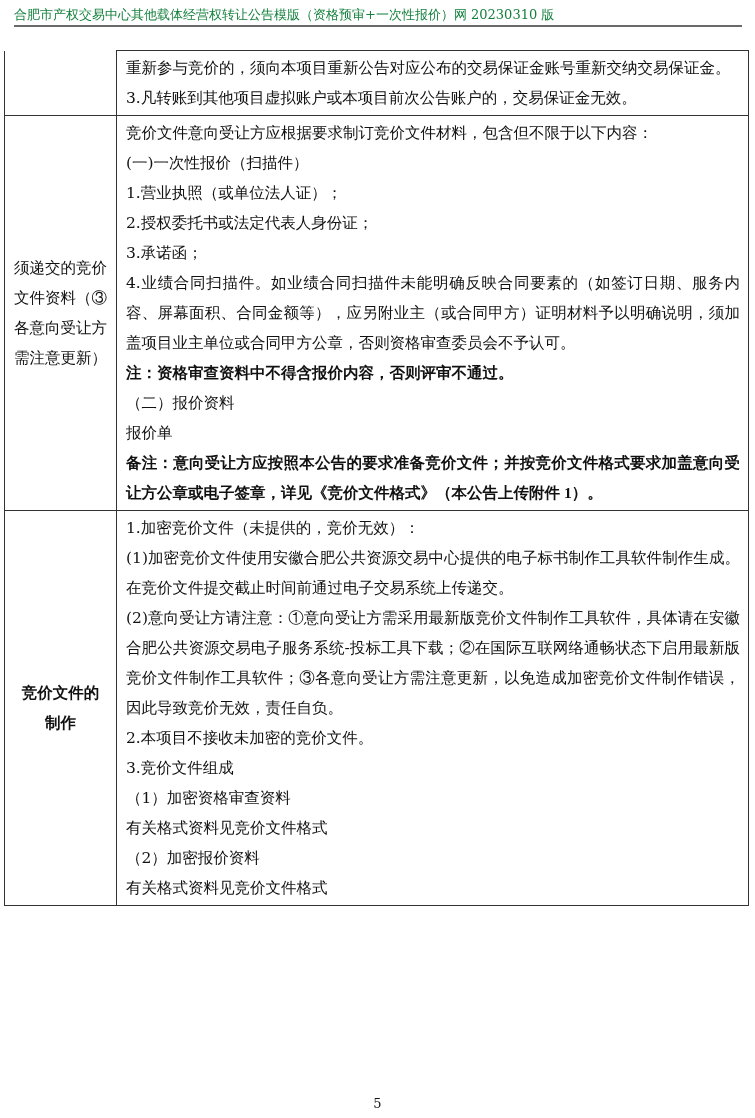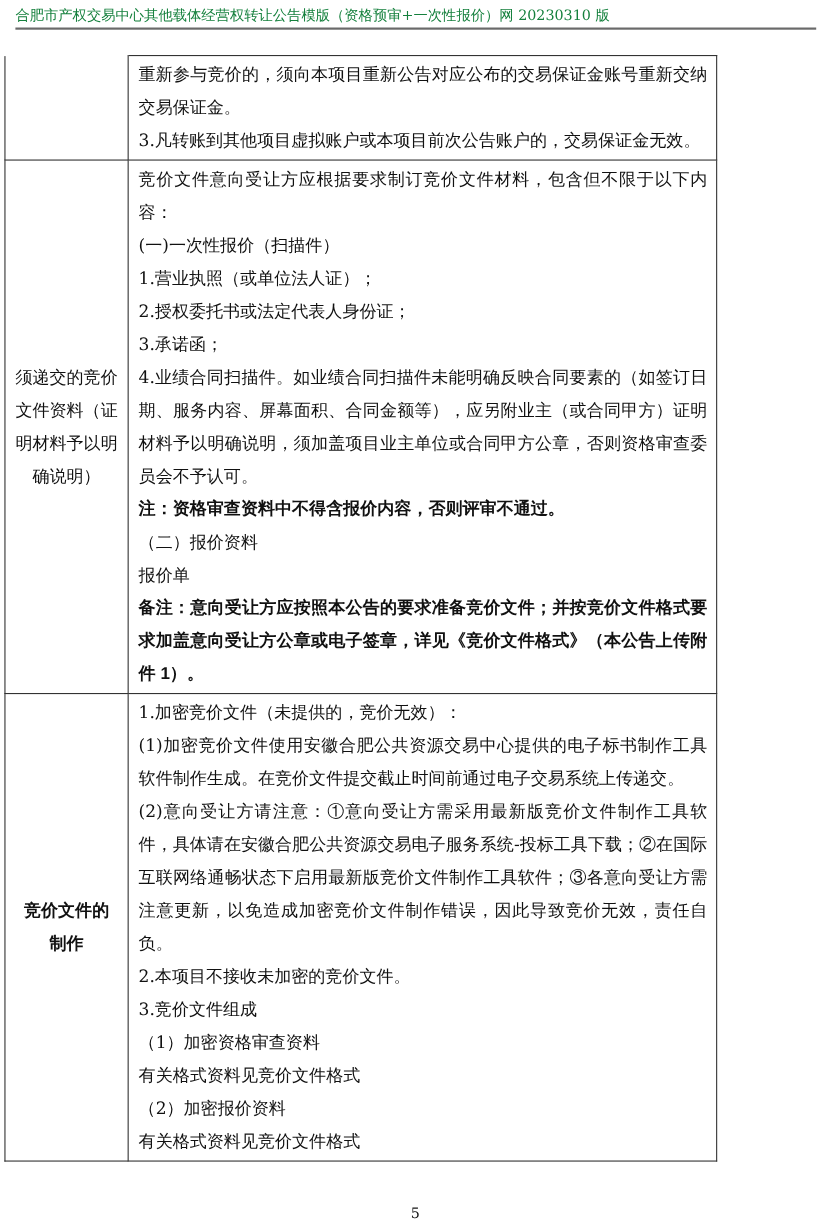--- a/index.html
+++ b/index.html
@@ -1,48 +1,48 @@
 <!DOCTYPE html>
 <html><head>
 <meta charset="utf-8">
 <style>
   html, body { margin: 0; padding: 0; background: #ffffff; }
   body { width: 755px; height: 1118px; position: relative; overflow: hidden;
          font-family: "DejaVu Serif", "Liberation Serif", serif; color: #111; }
   .header { position: absolute; left: 14px; top: 6px; width: 728px;
             font-size: 13px; color: #15803d; white-space: nowrap; line-height: 18px; }
   .header-rule { position: absolute; left: 14px; top: 25px; width: 728px; height: 2px; background: #6a6a6a; }
-  table.doc { position: absolute; left: 4px; top: 50px; width: 648px; border-collapse: collapse; table-layout: fixed; }
+  table.doc { position: absolute; left: 4px; top: 50px; width: 745px; border-collapse: collapse; table-layout: fixed; }
   table.doc td { border: 1px solid #333; vertical-align: middle; padding: 0; }
   table.doc tr.first td { border-top: none; }
   table.doc tr.first td.right { border-top: 1px solid #333; }
   td.left { width: 111px; text-align: center; font-size: 15.5px; line-height: 30px; padding: 0 4px; }
   td.left.bold { font-weight: bold; font-family: "DejaVu Sans", "Liberation Sans", sans-serif; }
   td.right { padding: 2px 8px 2px 9px !important; font-size: 15.5px; line-height: 30px; text-align: justify; }
   .line { display: block; }
-  .line.bold { font-weight: bold; font-family: Liberation Sans, sans-serif; }
+  .line.bold { font-weight: bold; font-family: Liberation Serif, serif; }
   .pagenum { position: absolute; left: 0; width: 755px; top: 1096px; text-align: center; font-size: 13px; }
 </style>
 </head>
 <body>
 
 <div class="header">合肥市产权交易中心其他载体经营权转让公告模版（资格预审+一次性报价）网 20230310 版</div>
 <div class="header-rule"></div>
 
 <table class="doc">
   <tbody>
     <tr class="first">
       <td class="left"></td>
       <td class="right">
         <span class="line">重新参与竞价的，须向本项目重新公告对应公布的交易保证金账号重新交纳交易保证金。</span>
         <span class="line">3.凡转账到其他项目虚拟账户或本项目前次公告账户的，交易保证金无效。</span>
       </td>
     </tr>
     <tr>
-      <td class="left" style="padding:0 8px;">须递交的竞价文件资料（证明材料予以明确说明）</td>
+      <td class="left" style="padding:0 8px;">须递交的竞价文件资料（③各意向受让方需注意更新）</td>
       <td class="right">
         <span class="line">竞价文件意向受让方应根据要求制订竞价文件材料，包含但不限于以下内容：</span>
         <span class="line">(一)一次性报价（扫描件）</span>
         <span class="line">1.营业执照（或单位法人证）；</span>
         <span class="line">2.授权委托书或法定代表人身份证；</span>
         <span class="line">3.承诺函；</span>
         <span class="line">4.业绩合同扫描件。如业绩合同扫描件未能明确反映合同要素的（如签订日期、服务内容、屏幕面积、合同金额等），应另附业主（或合同甲方）证明材料予以明确说明，须加盖项目业主单位或合同甲方公章，否则资格审查委员会不予认可。</span>
         <span class="line bold">注：资格审查资料中不得含报价内容，否则评审不通过。</span>
         <span class="line">（二）报价资料</span>
         <span class="line">报价单</span>

